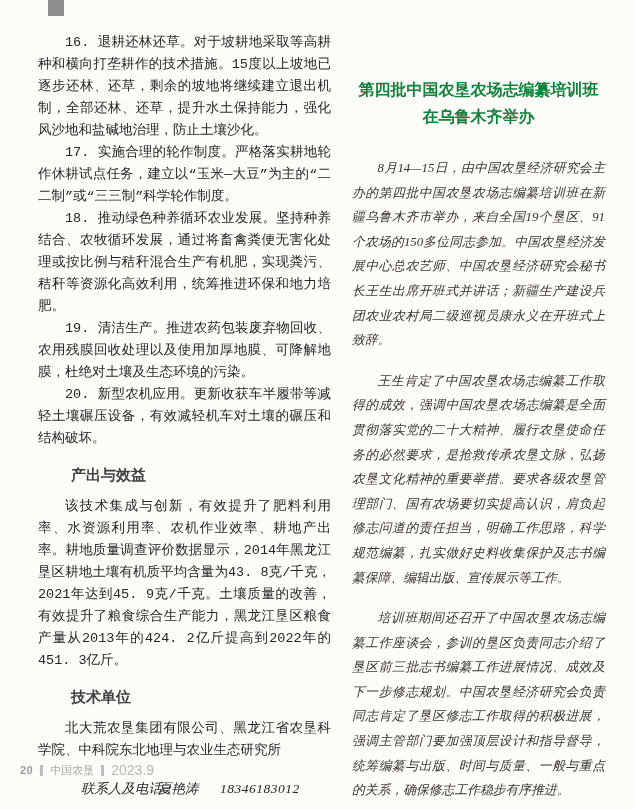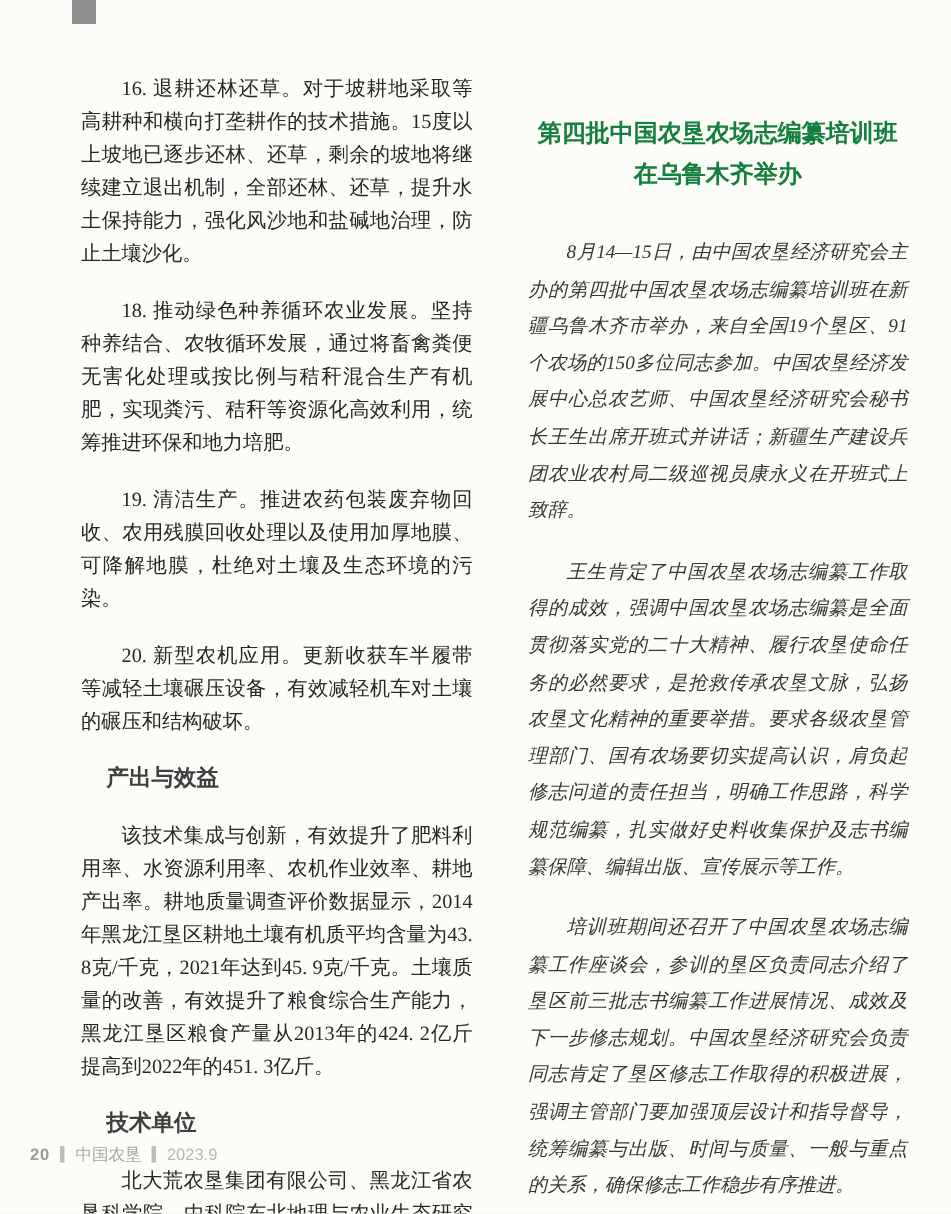--- a/index.html
+++ b/index.html
@@ -9,21 +9,21 @@
     background:#fcfcf8;overflow:hidden;color:#2b2b2b;
   }
   .bleed-mark{
     position:absolute;left:48px;top:0;width:16px;height:16px;background:#8f8f8f;
   }
   
   .col-left{
     position:absolute;left:38px;top:32px;width:293px;
     font-size:13.5px;line-height:22px;text-align:justify;color:#262626;
   }
-  .col-left p{margin:16px;text-indent:2em;}
+  .col-left p{margin:0;text-indent:2em;font-family:Liberation Mono, monospace;}
   .sec-heading{
     font-family:"Liberation Sans","DejaVu Sans",sans-serif;
     font-weight:bold;font-size:15px;color:#404040;
     padding-left:2.2em;margin:14px 0 10px 0;text-indent:0;
   }
   .units-para{margin:0;text-indent:2em;}
   .contact-row{display:flex;margin:16px;font-style:italic;}
   .contact-label{width:104px;padding-left:27px;box-sizing:border-box;white-space:nowrap;}
   .contact-name{width:62px;}
   .contact-phone{letter-spacing:.5px;}
@@ -40,31 +40,32 @@
   .col-right .body{font-style:italic;}
   .col-right .body p{margin:16px;text-indent:2em;}
   
   .footer{
     position:absolute;left:20px;top:762px;display:flex;align-items:center;
     font-family:"Liberation Sans","DejaVu Sans",sans-serif;
     font-size:11px;color:#a6a6a6;
   }
   .footer .pageno{font-weight:bold;color:#9b9b9b;letter-spacing:.5px;}
   .footer .bar{display:inline-block;width:3px;height:11px;background:#bdbdbd;margin:0 7px;}
-  .footer .issue{color:#b8b8b8;font-size:11px;}
+  .footer .issue{color:#b8b8b8;font-size:14px;}
 </style>
 </head>
 <body>
 
 <div class="page">
 
   <div class="bleed-mark"></div>
 
   <div class="col-left">
     <p>16. 退耕还林还草。对于坡耕地采取等高耕种和横向打垄耕作的技术措施。15度以上坡地已逐步还林、还草，剩余的坡地将继续建立退出机制，全部还林、还草，提升水土保持能力，强化风沙地和盐碱地治理，防止土壤沙化。</p>
+    <p>17. 实施合理的轮作制度。严格落实耕地轮作休耕试点任务，建立以“玉米—大豆”为主的“二二制”或“三三制”科学轮作制度。</p>
     <p>18. 推动绿色种养循环农业发展。坚持种养结合、农牧循环发展，通过将畜禽粪便无害化处理或按比例与秸秆混合生产有机肥，实现粪污、秸秆等资源化高效利用，统筹推进环保和地力培肥。</p>
     <p>19. 清洁生产。推进农药包装废弃物回收、农用残膜回收处理以及使用加厚地膜、可降解地膜，杜绝对土壤及生态环境的污染。</p>
     <p>20. 新型农机应用。更新收获车半履带等减轻土壤碾压设备，有效减轻机车对土壤的碾压和结构破坏。</p>
 
     <div class="sec-heading">产出与效益</div>
     <p>该技术集成与创新，有效提升了肥料利用率、水资源利用率、农机作业效率、耕地产出率。耕地质量调查评价数据显示，2014年黑龙江垦区耕地土壤有机质平均含量为43. 8克/千克，2021年达到45. 9克/千克。土壤质量的改善，有效提升了粮食综合生产能力，黑龙江垦区粮食产量从2013年的424. 2亿斤提高到2022年的451. 3亿斤。</p>
 
     <div class="sec-heading">技术单位</div>
     <p class="units-para">北大荒农垦集团有限公司、黑龙江省农垦科学院、中科院东北地理与农业生态研究所</p>
 

